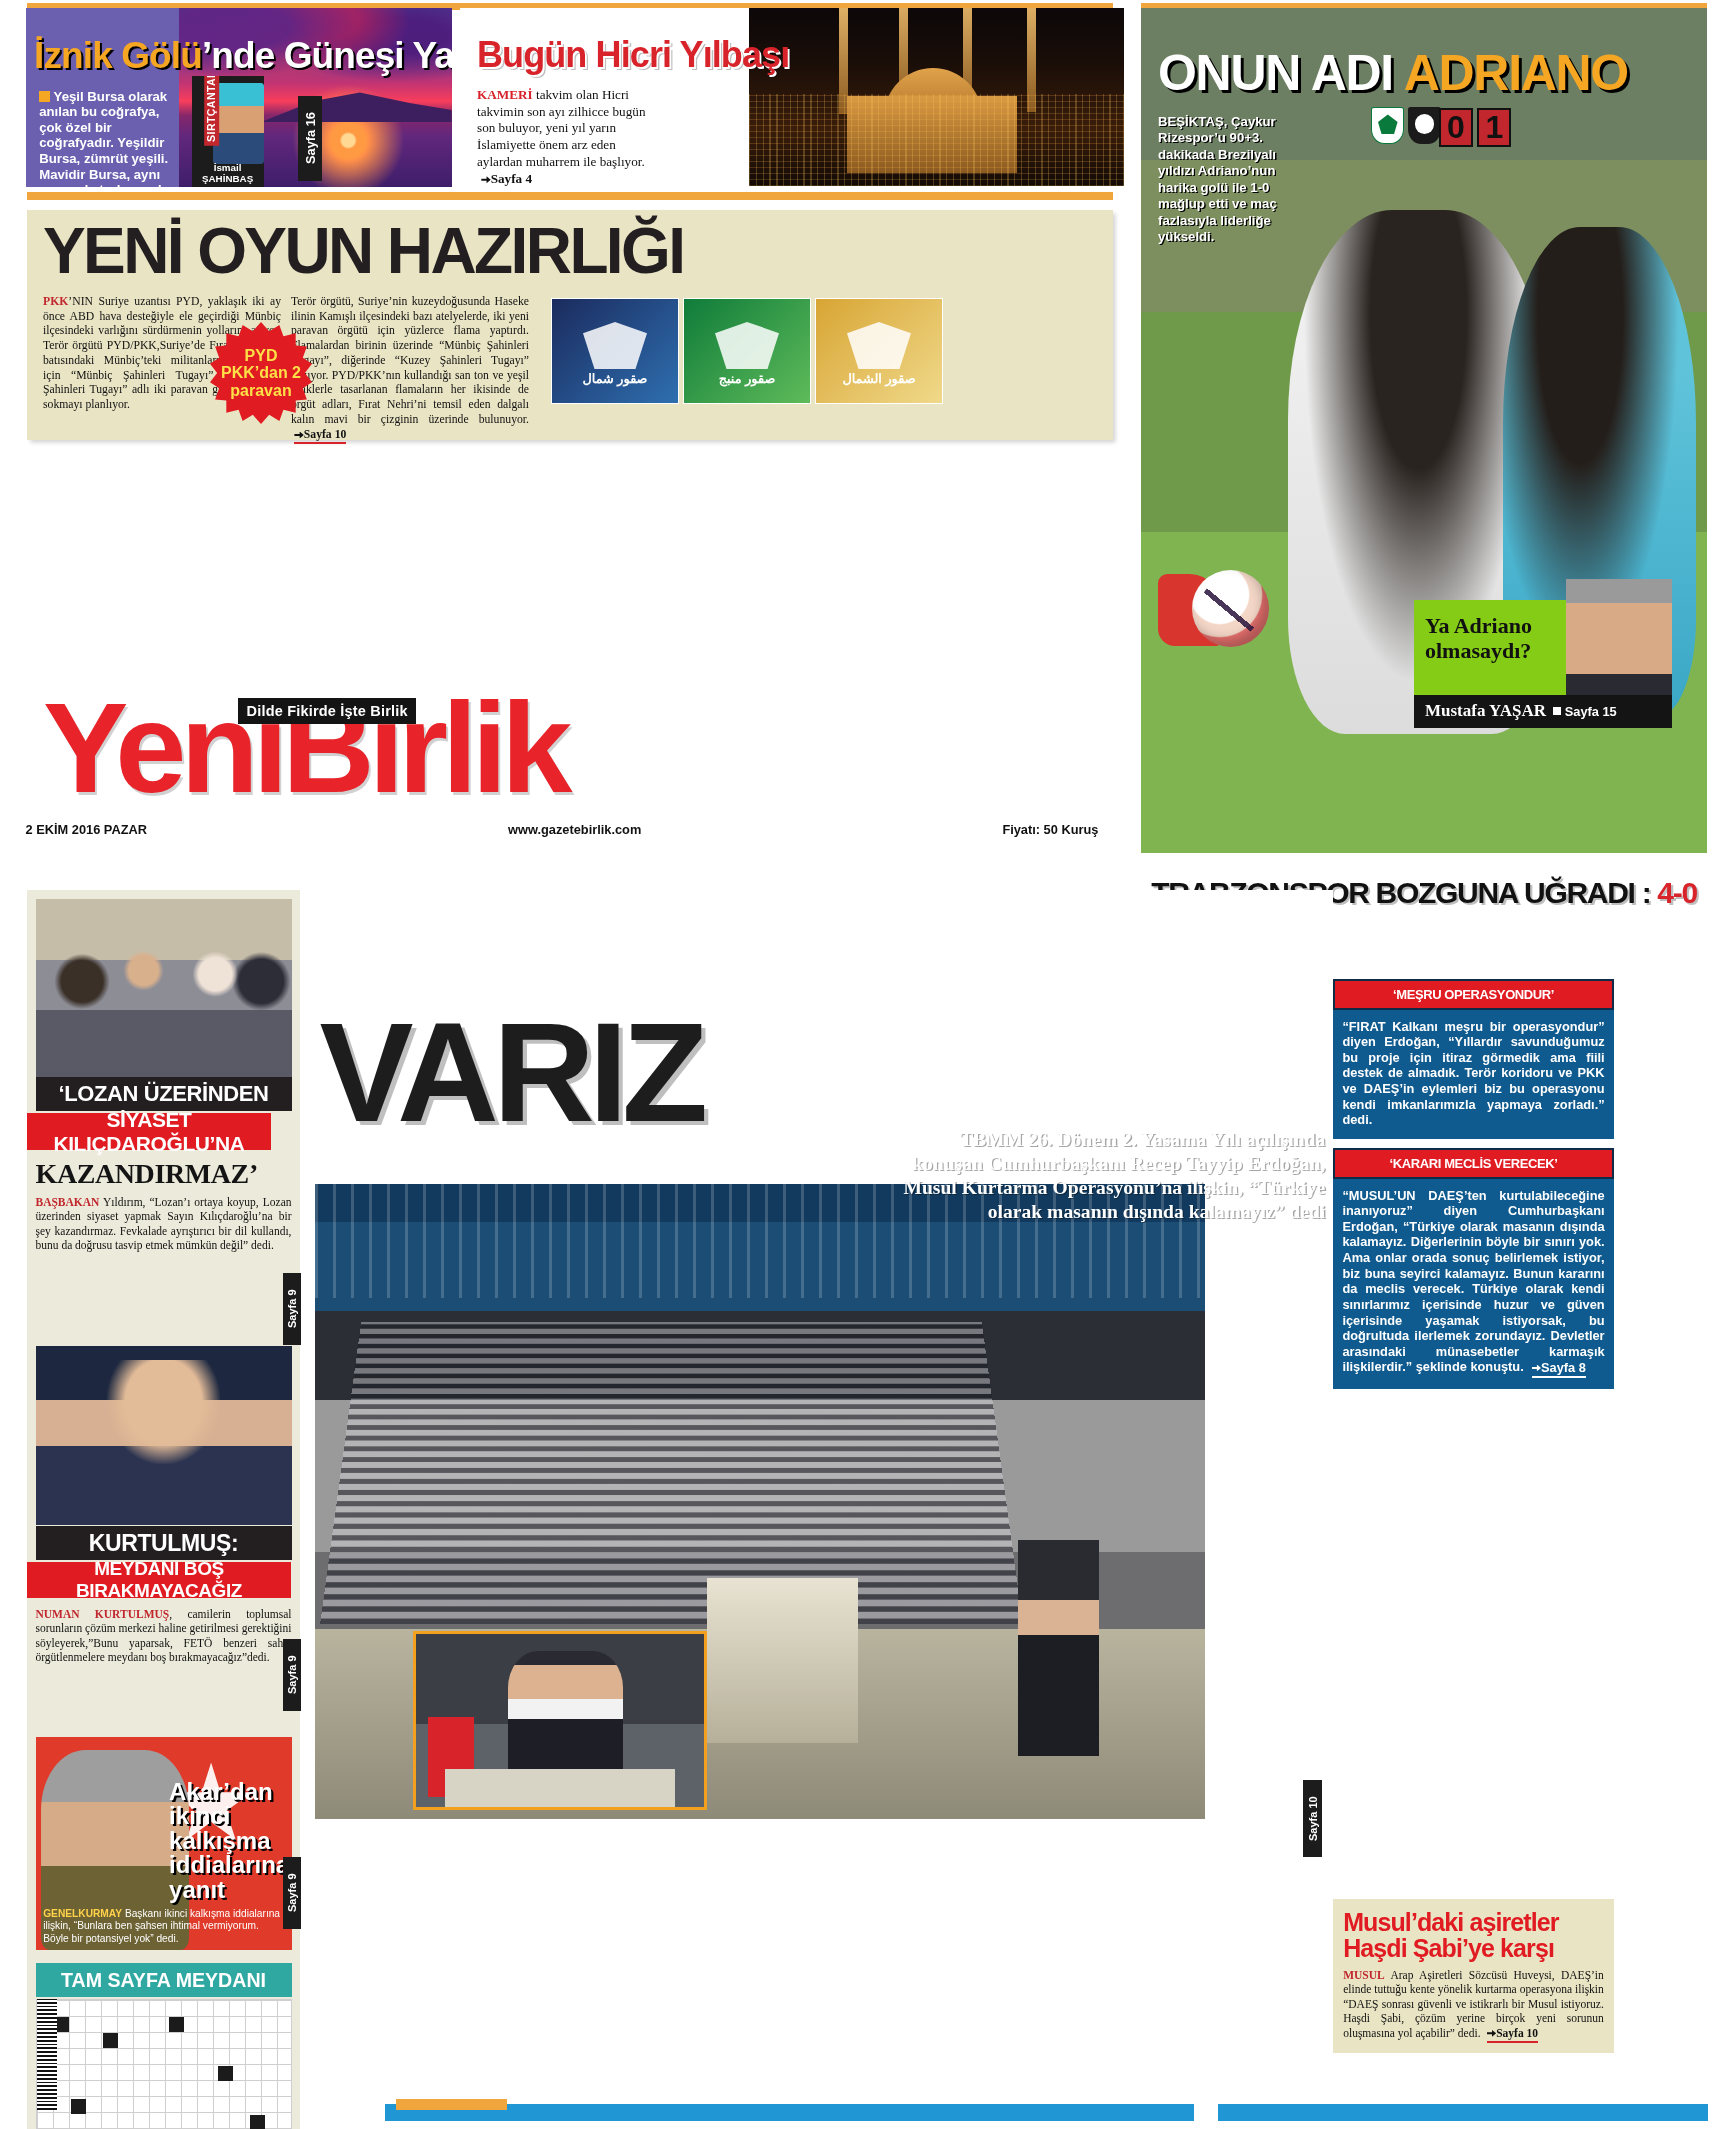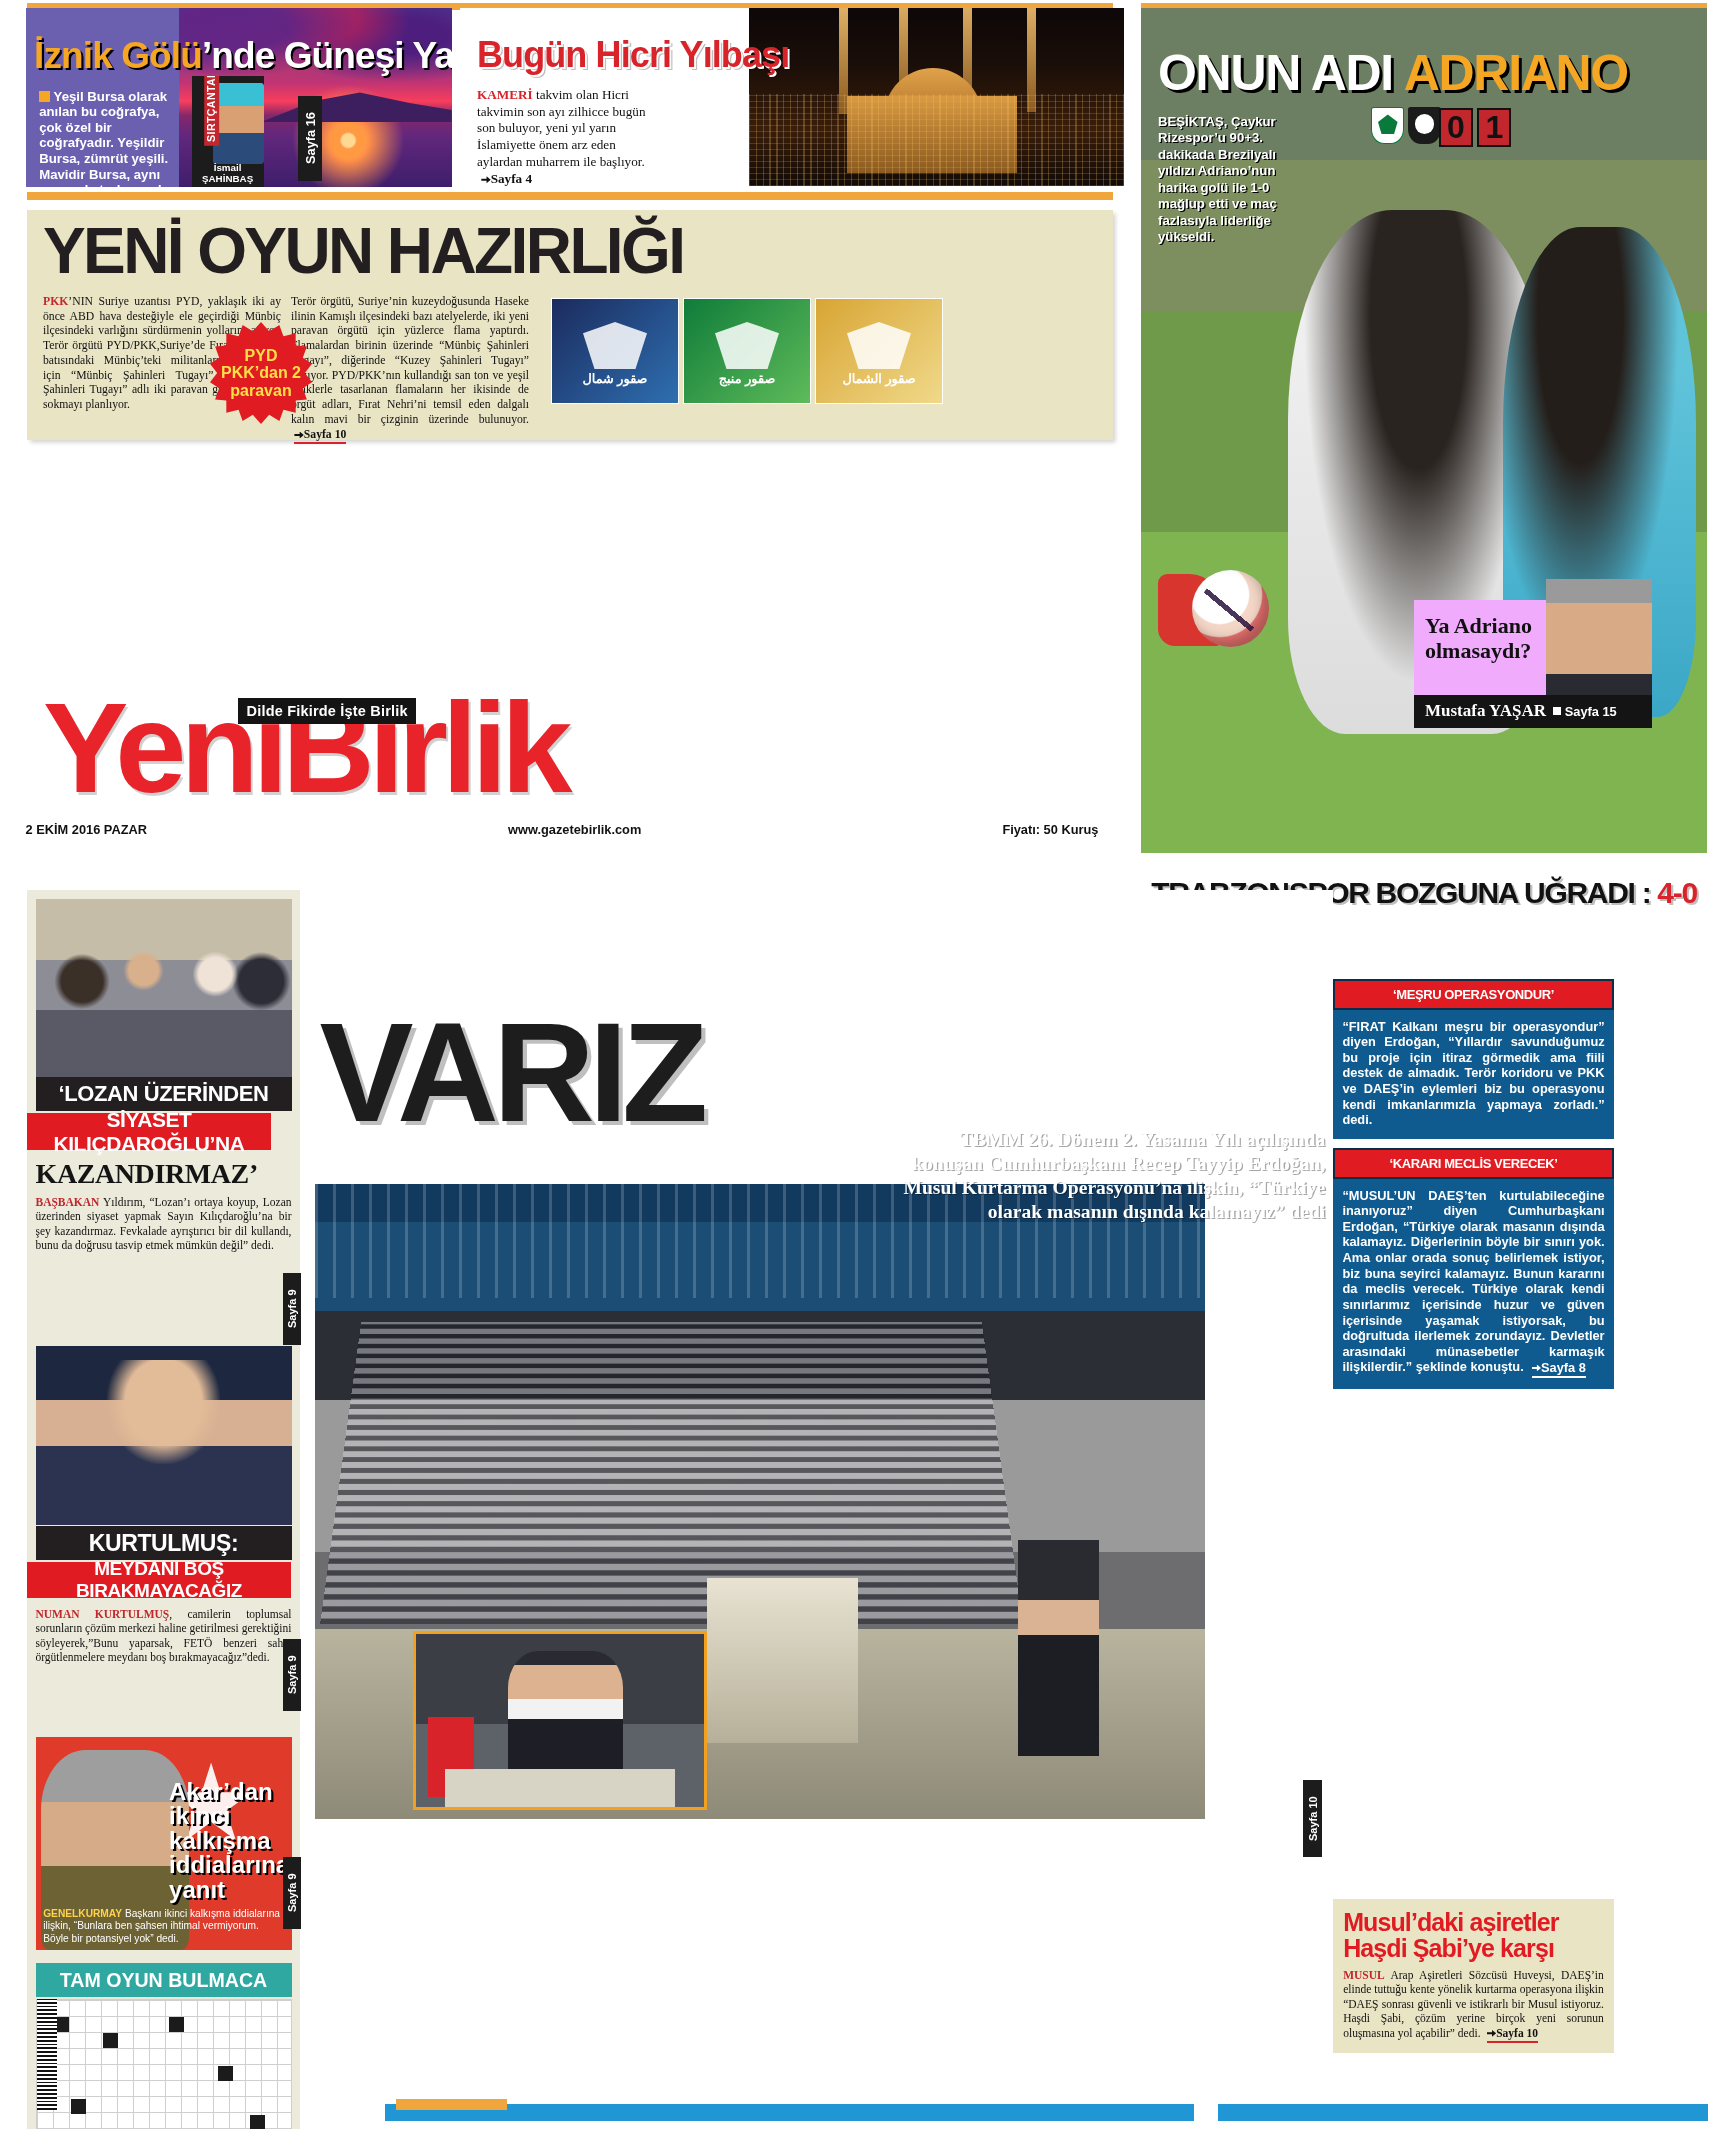--- a/index.html
+++ b/index.html
@@ -164,21 +164,21 @@
   }
   #adriano .ball:after{
     content:""; position:absolute; inset:7.7px; border-radius:50%;
     background:
       linear-gradient(40deg, rgba(40,20,60,.85) 0 6%, rgba(0,0,0,0) 6% 44%, rgba(40,20,60,.85) 44% 50%, rgba(0,0,0,0) 50%);
   }
   #adriano .boot{
     position:absolute; left:17px; top:566px; width:64px; height:72px; background:#d9352f; border-radius:9.4px 50% 6px 17px;
   }
   #adriano .colbox{
-    position:absolute; left:273px; top:592px; width:238px; height:128px; background:#f0abfc;
+    position:absolute; left:273px; top:592px; width:258px; height:128px; background:#84cc16;
   }
   #adriano .colbox .ttl{
     position:absolute; left:11px; top:14.5px; width:162px;
     font-family:"Liberation Serif", serif; font-weight:700; font-size:22px; line-height:1.12; color:#111;
   }
   #adriano .colbox .bar{
     position:absolute; left:0; bottom:0; width:100%; height:33px; background:#141414;
     display:flex; align-items:center; gap:6.8px; padding-left:11px;
   }
   #adriano .colbox .bar .nm{ color:#fff; font-family:"Liberation Serif",serif; font-weight:700; font-size:17px; }
@@ -540,21 +540,21 @@
     <div class="lphoto" id="lp3">
       <div class="star"></div>
       <div class="gen"></div>
       <div class="ttl">Akar’dan ikinci kalkışma iddialarına yanıt</div>
       <div class="sub"><b>GENELKURMAY</b><span> Başkanı ikinci kalkışma iddialarına ilişkin, “Bunlara ben şahsen ihtimal vermiyorum. Böyle bir potansiyel yok” dedi.</span></div>
     </div>
     <div class="sayfa-tab vert" style="left:256px; top:967px; width:18px; height:72px; font-size:11px;">
         <span>Sayfa 9</span>
       </div>
 
-    <div id="lbulmaca">TAM OYUN BULMACA</div>
+    <div id="lbulmaca">TAM SAYFA MEYDANI</div>
     <div id="lgrid">
       <div class="blk" style="left:17px; top:17px;"></div>
       <div class="blk" style="left:66px; top:33px;"></div>
       <div class="blk" style="left:132px; top:17px;"></div>
       <div class="blk" style="left:181px; top:66px;"></div>
       <div class="blk" style="left:34px; top:99px;"></div>
 
       <div class="blk" style="left:213px; top:115px;"></div>
     </div>
     <div id="lbarcode"></div>

